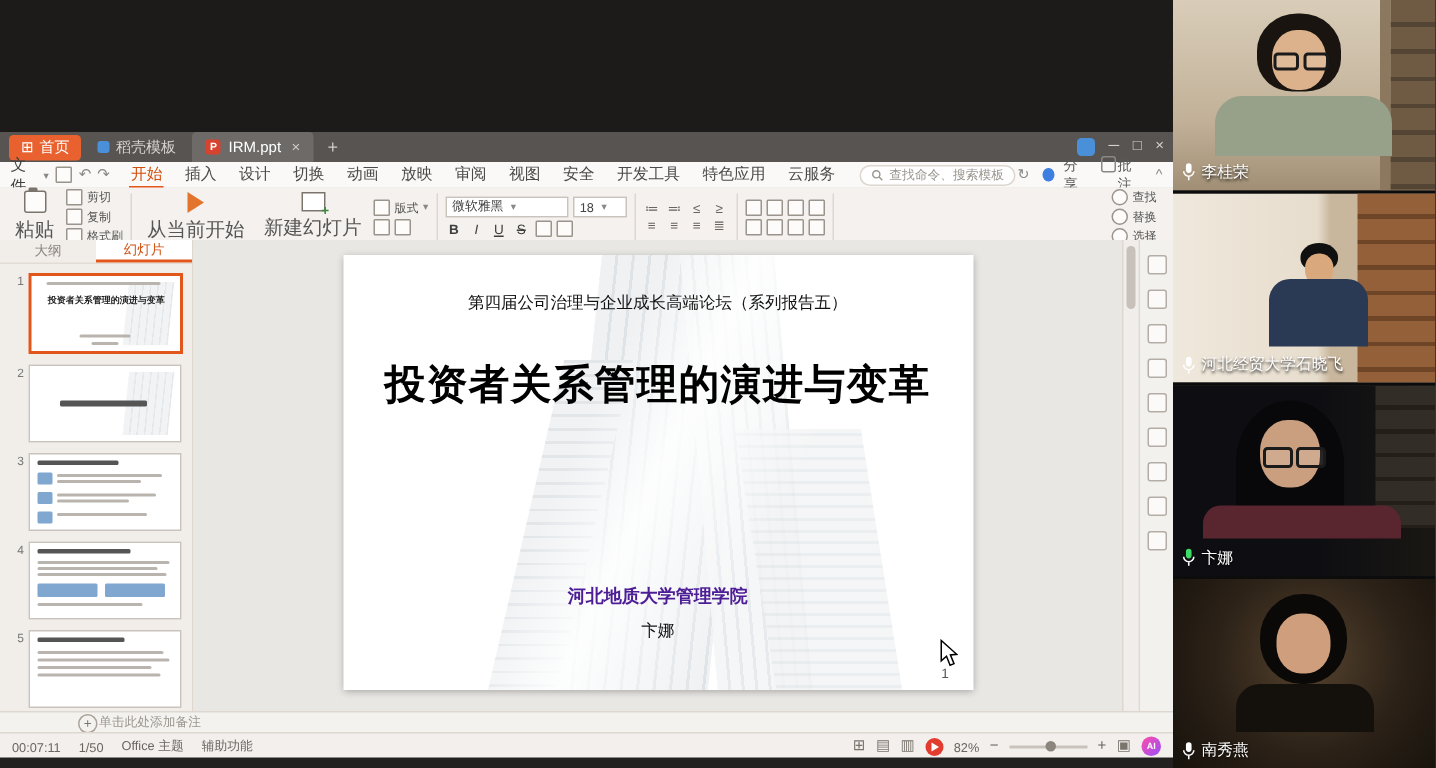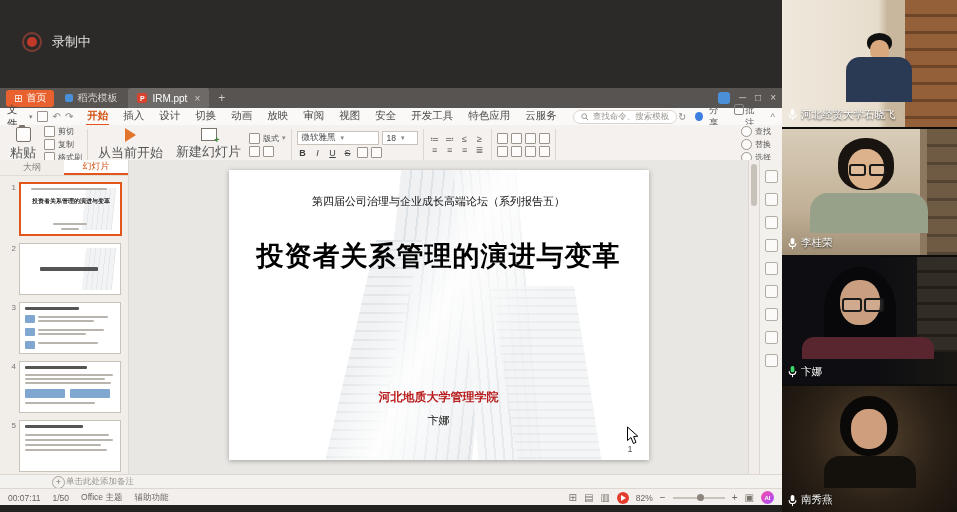--- a/index.html
+++ b/index.html
@@ -27,21 +27,21 @@
   .tab-new{color:#cfcbc7;font-size:12px;padding:0 4px;}
   .tbar-right{margin-left:auto;display:flex;align-items:center;gap:9px;color:#d5d1cd;}
   .user-avatar{width:12px;height:12px;border-radius:3px;background:#4a90d9;}
   .win-glyph{font-size:10px;line-height:1;}
 
   
   .menubar{position:absolute;left:0;top:20px;right:0;height:17px;background:#fbf9f7;border-bottom:1px solid #e4dfd9;display:flex;align-items:center;padding:0 7px;font-size:10.5px;color:#4a4a4a;gap:1px;}
   .menu-file{display:flex;align-items:center;gap:3px;margin-right:4px;color:#3f3f3f;}
   .q-icons{display:flex;align-items:center;gap:4px;margin-right:6px;color:#888;font-size:10px;}
   .menu-tab{padding:1px 7px 2px;position:relative;white-space:nowrap;}
-  .menu-tab.active{color:#d0500f;font-weight:bold;}
+  .menu-tab.active{color:#d0500f;font-weight:normal;}
   .menu-tab.active::after{content:"";position:absolute;left:6px;right:6px;bottom:-1px;height:2px;background:#e2561c;}
   .menu-search{display:flex;align-items:center;gap:4px;border:1px solid #ddd6cf;background:#fff;border-radius:8px;height:12px;padding:0 7px;font-size:8.5px;color:#9a968f;margin-left:8px;white-space:nowrap;}
   .menu-right{margin-left:auto;display:flex;align-items:center;gap:9px;font-size:9.5px;color:#5a5a5a;}
   .share-ic{width:9px;height:9px;border-radius:50%;background:#3d7fe0;display:inline-block;}
   .cmt-ic{width:9px;height:9px;border:1px solid #888;border-radius:2px;display:inline-block;}
 
   
   .toolbar{position:absolute;left:0;top:37px;right:0;height:35px;background:#f4f1ee;border-bottom:1px solid #ddd7d0;display:flex;align-items:stretch;padding:2px 5px;gap:3px;}
   .tb-sep{width:1px;background:#ddd7d0;margin:2px 2px;}
   .tb-big{display:flex;flex-direction:column;align-items:center;justify-content:center;gap:2px;padding:0 5px;border-radius:2px;}
@@ -87,21 +87,21 @@
   .slide{position:absolute;left:50%;top:10px;transform:translateX(-50%);width:420px;height:290px;background:#fff;box-shadow:0 1px 5px rgba(0,0,0,.3);overflow:hidden;}
   .scene-art{position:absolute;inset:0;}
   .scene-art div{position:absolute;}
   .b1{left:37%;top:-8%;width:24%;height:130%;transform:skewX(-6deg);background:repeating-linear-gradient(90deg,#eff1f3 0 9px,#dee3e7 9px 11px);}
   .b2{left:57%;top:-4%;width:15%;height:125%;transform:skewX(5deg);background:repeating-linear-gradient(90deg,#f4f5f6 0 7px,#e4e8eb 7px 9px);opacity:.9;}
   .b3{left:28%;top:24%;width:11%;height:90%;transform:skewX(-13deg);background:repeating-linear-gradient(0deg,#f0f2f3 0 7px,#e2e6e9 7px 9px);}
   .b4{left:66%;top:40%;width:20%;height:70%;transform:skewX(9deg);background:repeating-linear-gradient(0deg,#f2f3f4 0 6px,#e6eaec 6px 8px);opacity:.8;}
   .diag{left:-20%;top:-30%;width:140%;height:160%;background:linear-gradient(115deg,rgba(255,255,255,0) 42%,rgba(255,255,255,.9) 50%,rgba(255,255,255,0) 62%);}
   .slide-subtitle{position:absolute;left:0;right:0;top:24px;text-align:center;font-size:11px;color:#111;z-index:2;}
   .slide-title{position:absolute;left:0;right:0;top:68px;text-align:center;font-size:27px;font-weight:bold;color:#000;z-index:2;letter-spacing:1px;}
-  .slide-org{position:absolute;left:0;right:0;bottom:54px;text-align:center;font-size:12px;font-weight:bold;color:#b91c1c;z-index:2;}
+  .slide-org{position:absolute;left:0;right:0;bottom:54px;text-align:center;font-size:12px;font-weight:bold;color:#4c1d95;z-index:2;}
   .slide-author{position:absolute;left:0;right:0;bottom:32px;text-align:center;font-size:11px;color:#111;z-index:2;}
   .slide-page{position:absolute;right:16px;bottom:6px;font-size:9px;color:#555;z-index:2;}
   .cursor{position:absolute;left:497px;top:266px;width:13px;height:19px;z-index:5;}
 
   .v-scroll{width:10px;background:#f0edea;border-left:1px solid #ddd7d0;position:relative;}
   .v-thumb{position:absolute;left:2px;top:4px;width:6px;height:42px;background:#c7c1ba;border-radius:3px;}
   .right-strip{width:22px;background:#f3f1ee;border-left:1px solid #ddd7d0;display:flex;flex-direction:column;align-items:center;padding-top:10px;gap:10px;}
   .strip-ic{width:11px;height:11px;border:1px solid #b3ada5;background:#fbfaf8;border-radius:2px;}
 
   
@@ -160,26 +160,20 @@
   .t5-wall{inset:0;background:radial-gradient(circle at 52% 42%,#55432e 0%,#2b2117 55%,#17120c 100%);}
   .t5-hair{left:58px;top:10px;width:58px;height:60px;background:#0b0907;border-radius:48%;}
   .t5-face{left:69px;top:23px;width:36px;height:40px;background:#cf9e7c;border-radius:46%;}
   .t5-body{left:42px;top:70px;width:92px;height:32px;background:#14100c;border-radius:16px 16px 0 0;}
 </style>
 </head>
 <body>
 
 <div class="screen">
 
-  <div class="share-top">
-    <div class="recording">
-      <span class="rec-ring"></span>
-      <span>录制中</span>
-    </div>
-  </div>
 
   <div class="wps">
 
     <div class="titlebar">
       <span class="tab-home">
         <span>⊞</span>
         <span>首页</span>
       </span>
       <span class="tab-docer">
         <span class="docer-ic"></span>
@@ -476,54 +470,54 @@
       </span>
     </div>
   </div>
 
   <div class="bottom-strip"></div>
 
   <div class="sidebar">
 
     <div class="tile">
       <div class="scene">
-        <div class="t2-wall"></div>
-          <div class="t2-shelf"></div>
-        <div class="t2-hair"></div>
-          <div class="t2-face"></div>
-          <div class="t2-body"></div>
-      </div>
-      <div class="tile-label">
-        <svg class="mic" viewBox="0 0 12 16">
-            <rect x="3.5" y="0.5" width="5" height="8.5" rx="2.5" fill="#fff"></rect>
-            <path d="M1.5 7.5a4.5 4.5 0 0 0 9 0" fill="none" stroke="#fff" stroke-width="1.4"></path>
-            <line x1="6" y1="12.5" x2="6" y2="15.5" stroke="#fff" stroke-width="1.4"></line>
-          </svg>
-        <span>河北经贸大学石晓飞</span>
-      </div>
-    </div>
-
-    <div class="tile">
-      <div class="scene">
         <div class="t1-wall"></div>
           <div class="t1-shelf2"></div>
           <div class="t1-shelf"></div>
         <div class="t1-hair"></div>
           <div class="t1-face"></div>
         <div class="gl t1-gl"></div>
           <div class="gl t1-gr"></div>
         <div class="t1-body"></div>
       </div>
       <div class="tile-label">
         <svg class="mic" viewBox="0 0 12 16">
             <rect x="3.5" y="0.5" width="5" height="8.5" rx="2.5" fill="#fff"></rect>
             <path d="M1.5 7.5a4.5 4.5 0 0 0 9 0" fill="none" stroke="#fff" stroke-width="1.4"></path>
             <line x1="6" y1="12.5" x2="6" y2="15.5" stroke="#fff" stroke-width="1.4"></line>
           </svg>
         <span>李桂荣</span>
+      </div>
+    </div>
+
+    <div class="tile">
+      <div class="scene">
+        <div class="t2-wall"></div>
+          <div class="t2-shelf"></div>
+        <div class="t2-hair"></div>
+          <div class="t2-face"></div>
+          <div class="t2-body"></div>
+      </div>
+      <div class="tile-label">
+        <svg class="mic" viewBox="0 0 12 16">
+            <rect x="3.5" y="0.5" width="5" height="8.5" rx="2.5" fill="#fff"></rect>
+            <path d="M1.5 7.5a4.5 4.5 0 0 0 9 0" fill="none" stroke="#fff" stroke-width="1.4"></path>
+            <line x1="6" y1="12.5" x2="6" y2="15.5" stroke="#fff" stroke-width="1.4"></line>
+          </svg>
+        <span>河北经贸大学石晓飞</span>
       </div>
     </div>
 
     <div class="tile speaking">
       <div class="scene">
         <div class="t3-wall"></div>
           <div class="t3-shelf"></div>
         <div class="t3-hair"></div>
           <div class="t3-face"></div>
         <div class="gl t3-gl"></div>

